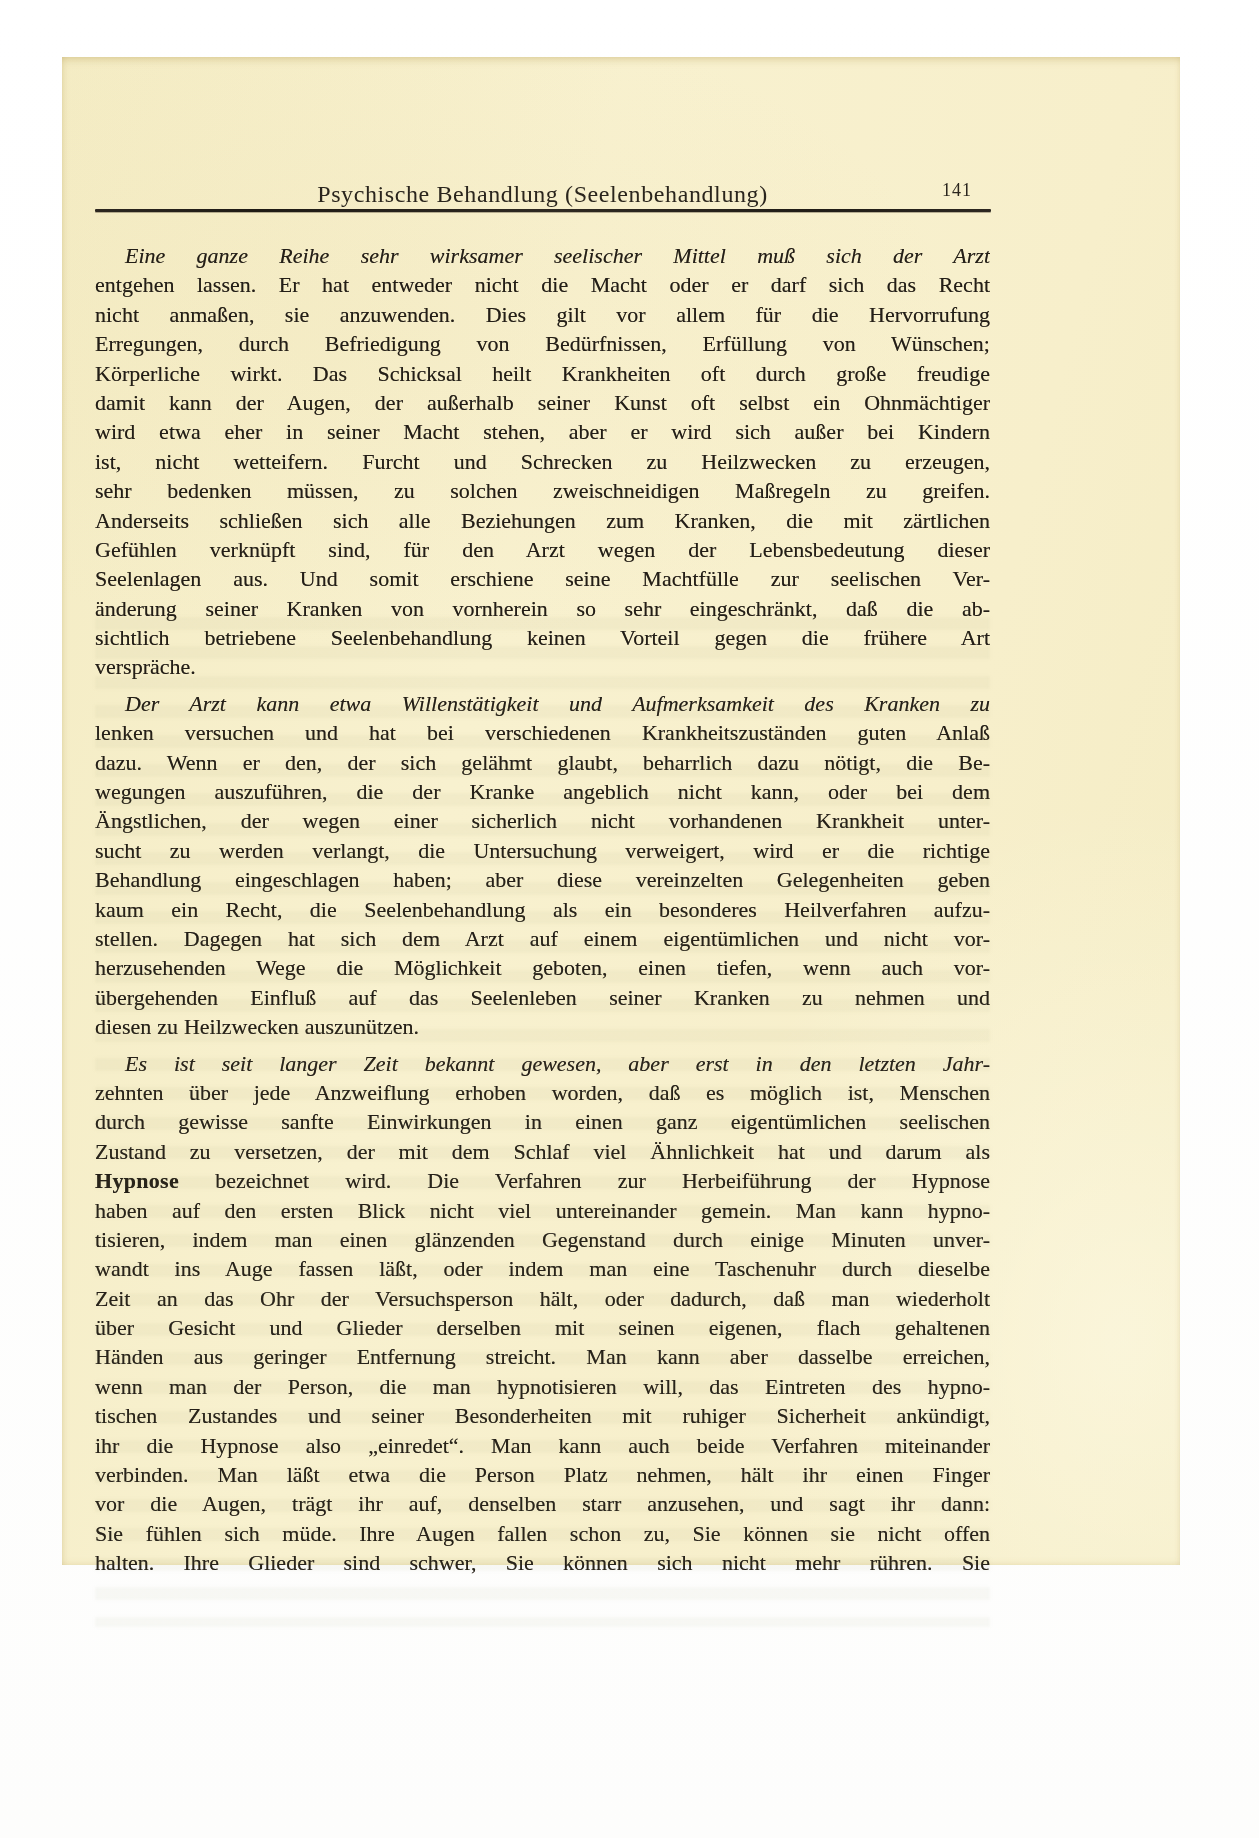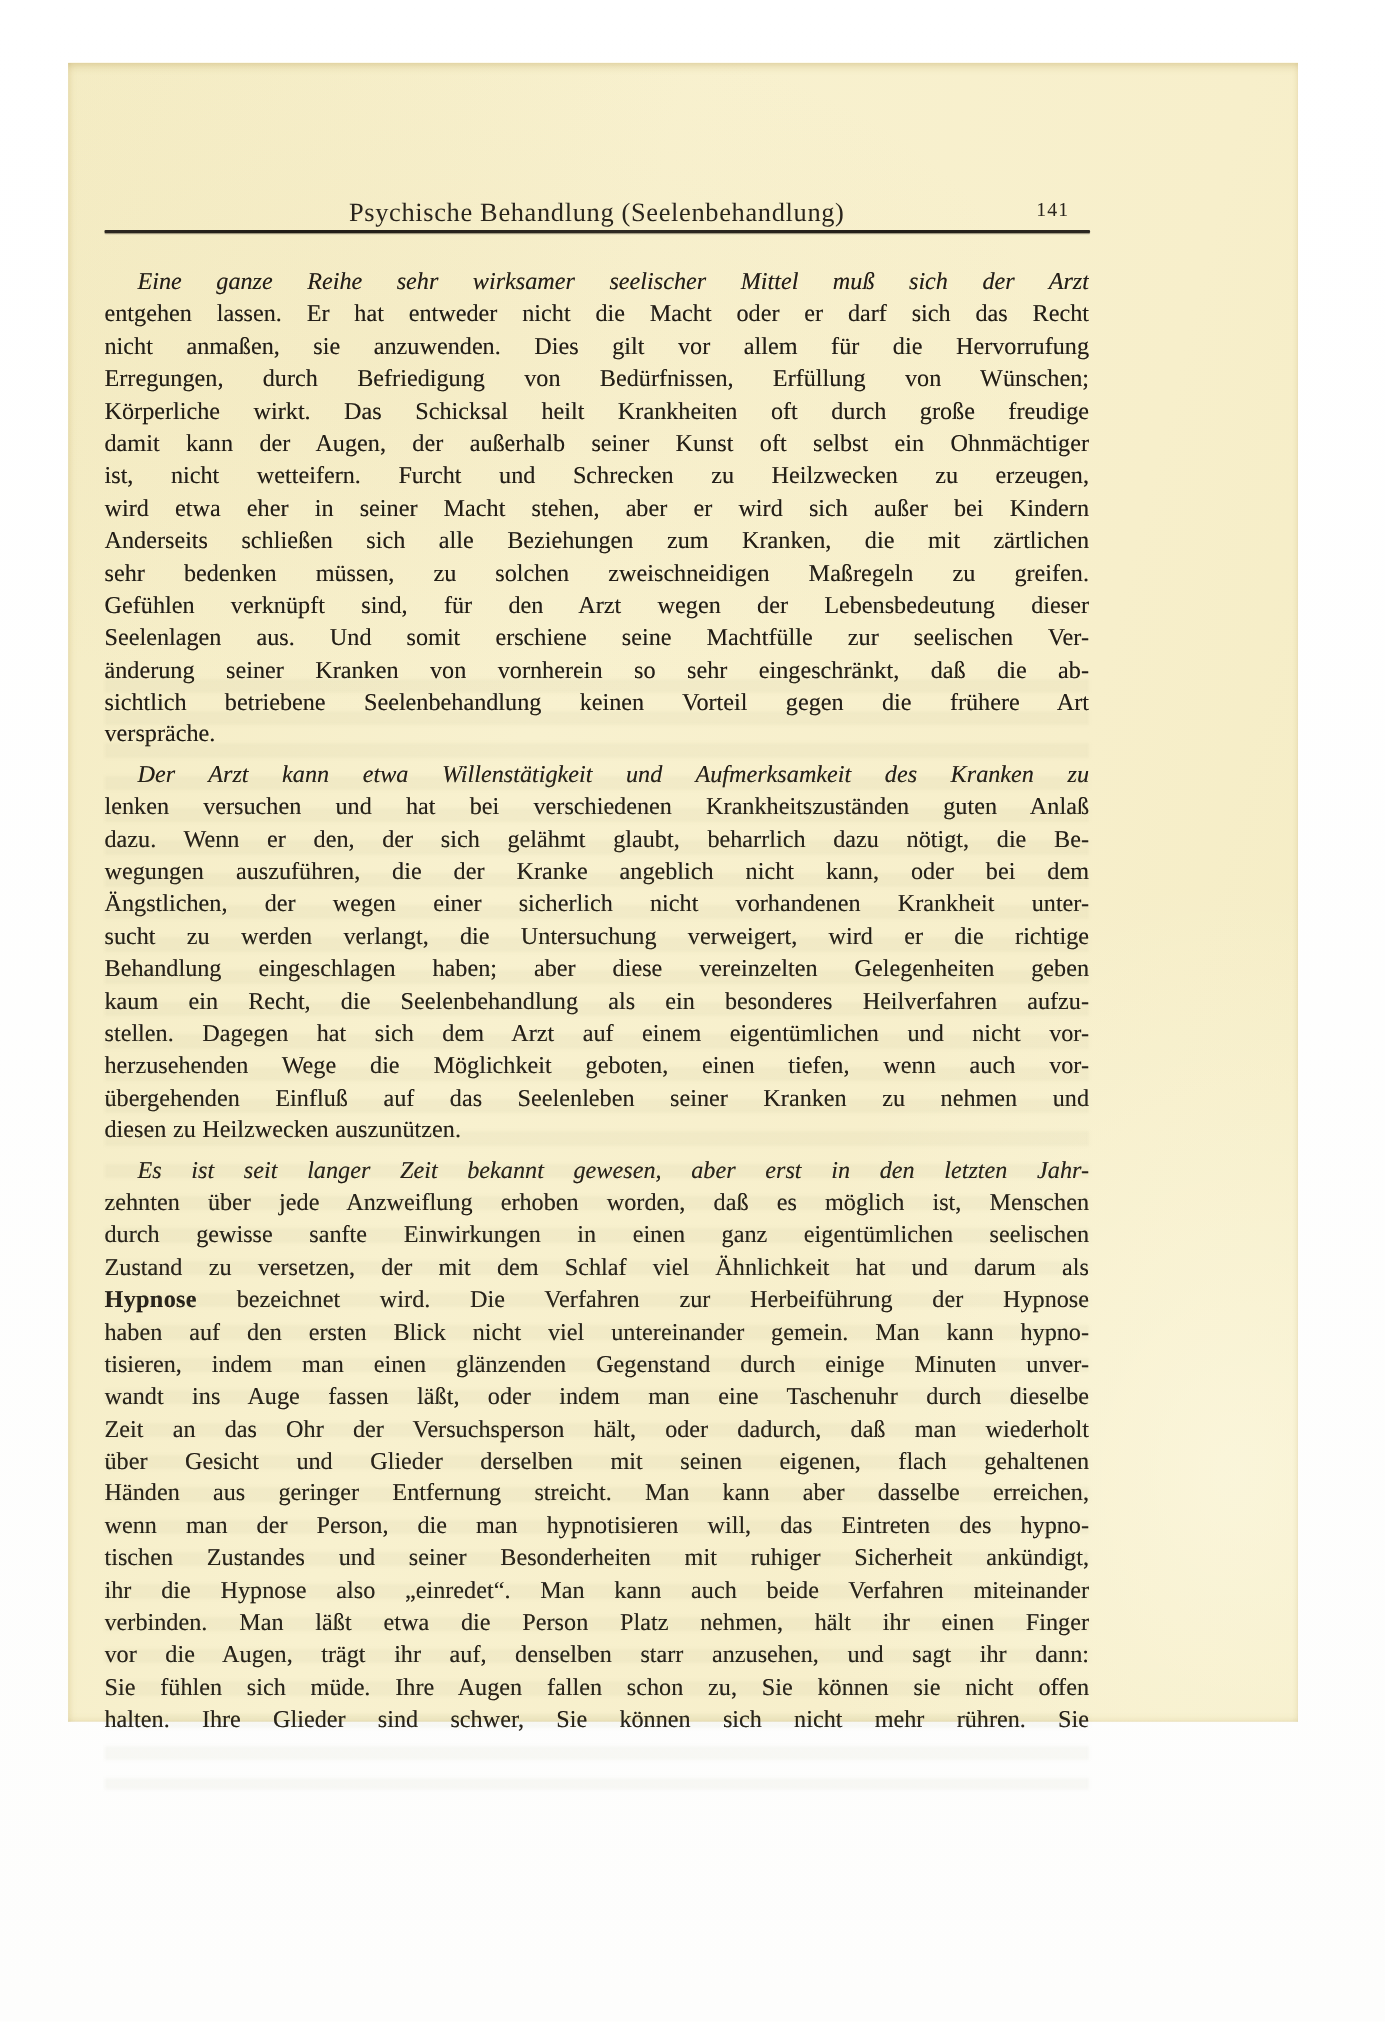--- a/index.html
+++ b/index.html
@@ -102,24 +102,24 @@
     </div>
     <div class="rule"></div>
     <div class="body-text">
         <div class="para">
           <div class="line indent"><span>Eine ganze Reihe sehr wirksamer seelischer Mittel muß sich der Arzt</span></div>
           <div class="line"><span>entgehen lassen. Er hat entweder nicht die Macht oder er darf sich das Recht</span></div>
           <div class="line"><span>nicht anmaßen, sie anzuwenden. Dies gilt vor allem für die Hervorrufung</span></div>
           <div class="line"><span>Erregungen, durch Befriedigung von Bedürfnissen, Erfüllung von Wünschen;</span></div>
           <div class="line"><span>Körperliche wirkt. Das Schicksal heilt Krankheiten oft durch große freudige</span></div>
           <div class="line"><span>damit kann der Augen, der außerhalb seiner Kunst oft selbst ein Ohnmächtiger</span></div>
+          <div class="line"><span>wird etwa eher in seiner Macht stehen, aber er wird sich außer bei Kindern</span></div>
           <div class="line"><span>ist, nicht wetteifern. Furcht und Schrecken zu Heilzwecken zu erzeugen,</span></div>
-          <div class="line"><span>wird etwa eher in seiner Macht stehen, aber er wird sich außer bei Kindern</span></div>
+          <div class="line"><span>sehr bedenken müssen, zu solchen zweischneidigen Maßregeln zu greifen.</span></div>
           <div class="line"><span>Anderseits schließen sich alle Beziehungen zum Kranken, die mit zärtlichen</span></div>
-          <div class="line"><span>sehr bedenken müssen, zu solchen zweischneidigen Maßregeln zu greifen.</span></div>
           <div class="line"><span>Gefühlen verknüpft sind, für den Arzt wegen der Lebensbedeutung dieser</span></div>
           <div class="line"><span>Seelenlagen aus. Und somit erschiene seine Machtfülle zur seelischen Ver-</span></div>
           <div class="line"><span>änderung seiner Kranken von vornherein so sehr eingeschränkt, daß die ab-</span></div>
           <div class="line"><span>sichtlich betriebene Seelenbehandlung keinen Vorteil gegen die frühere Art</span></div>
           <div class="line endpara"><span>verspräche.</span></div>
         </div>
         <div class="para">
           <div class="line indent"><span>Der Arzt kann etwa Willenstätigkeit und Aufmerksamkeit des Kranken zu</span></div>
           <div class="line"><span>lenken versuchen und hat bei verschiedenen Krankheitszuständen guten Anlaß</span></div>
           <div class="line"><span>dazu. Wenn er den, der sich gelähmt glaubt, beharrlich dazu nötigt, die Be-</span></div>

